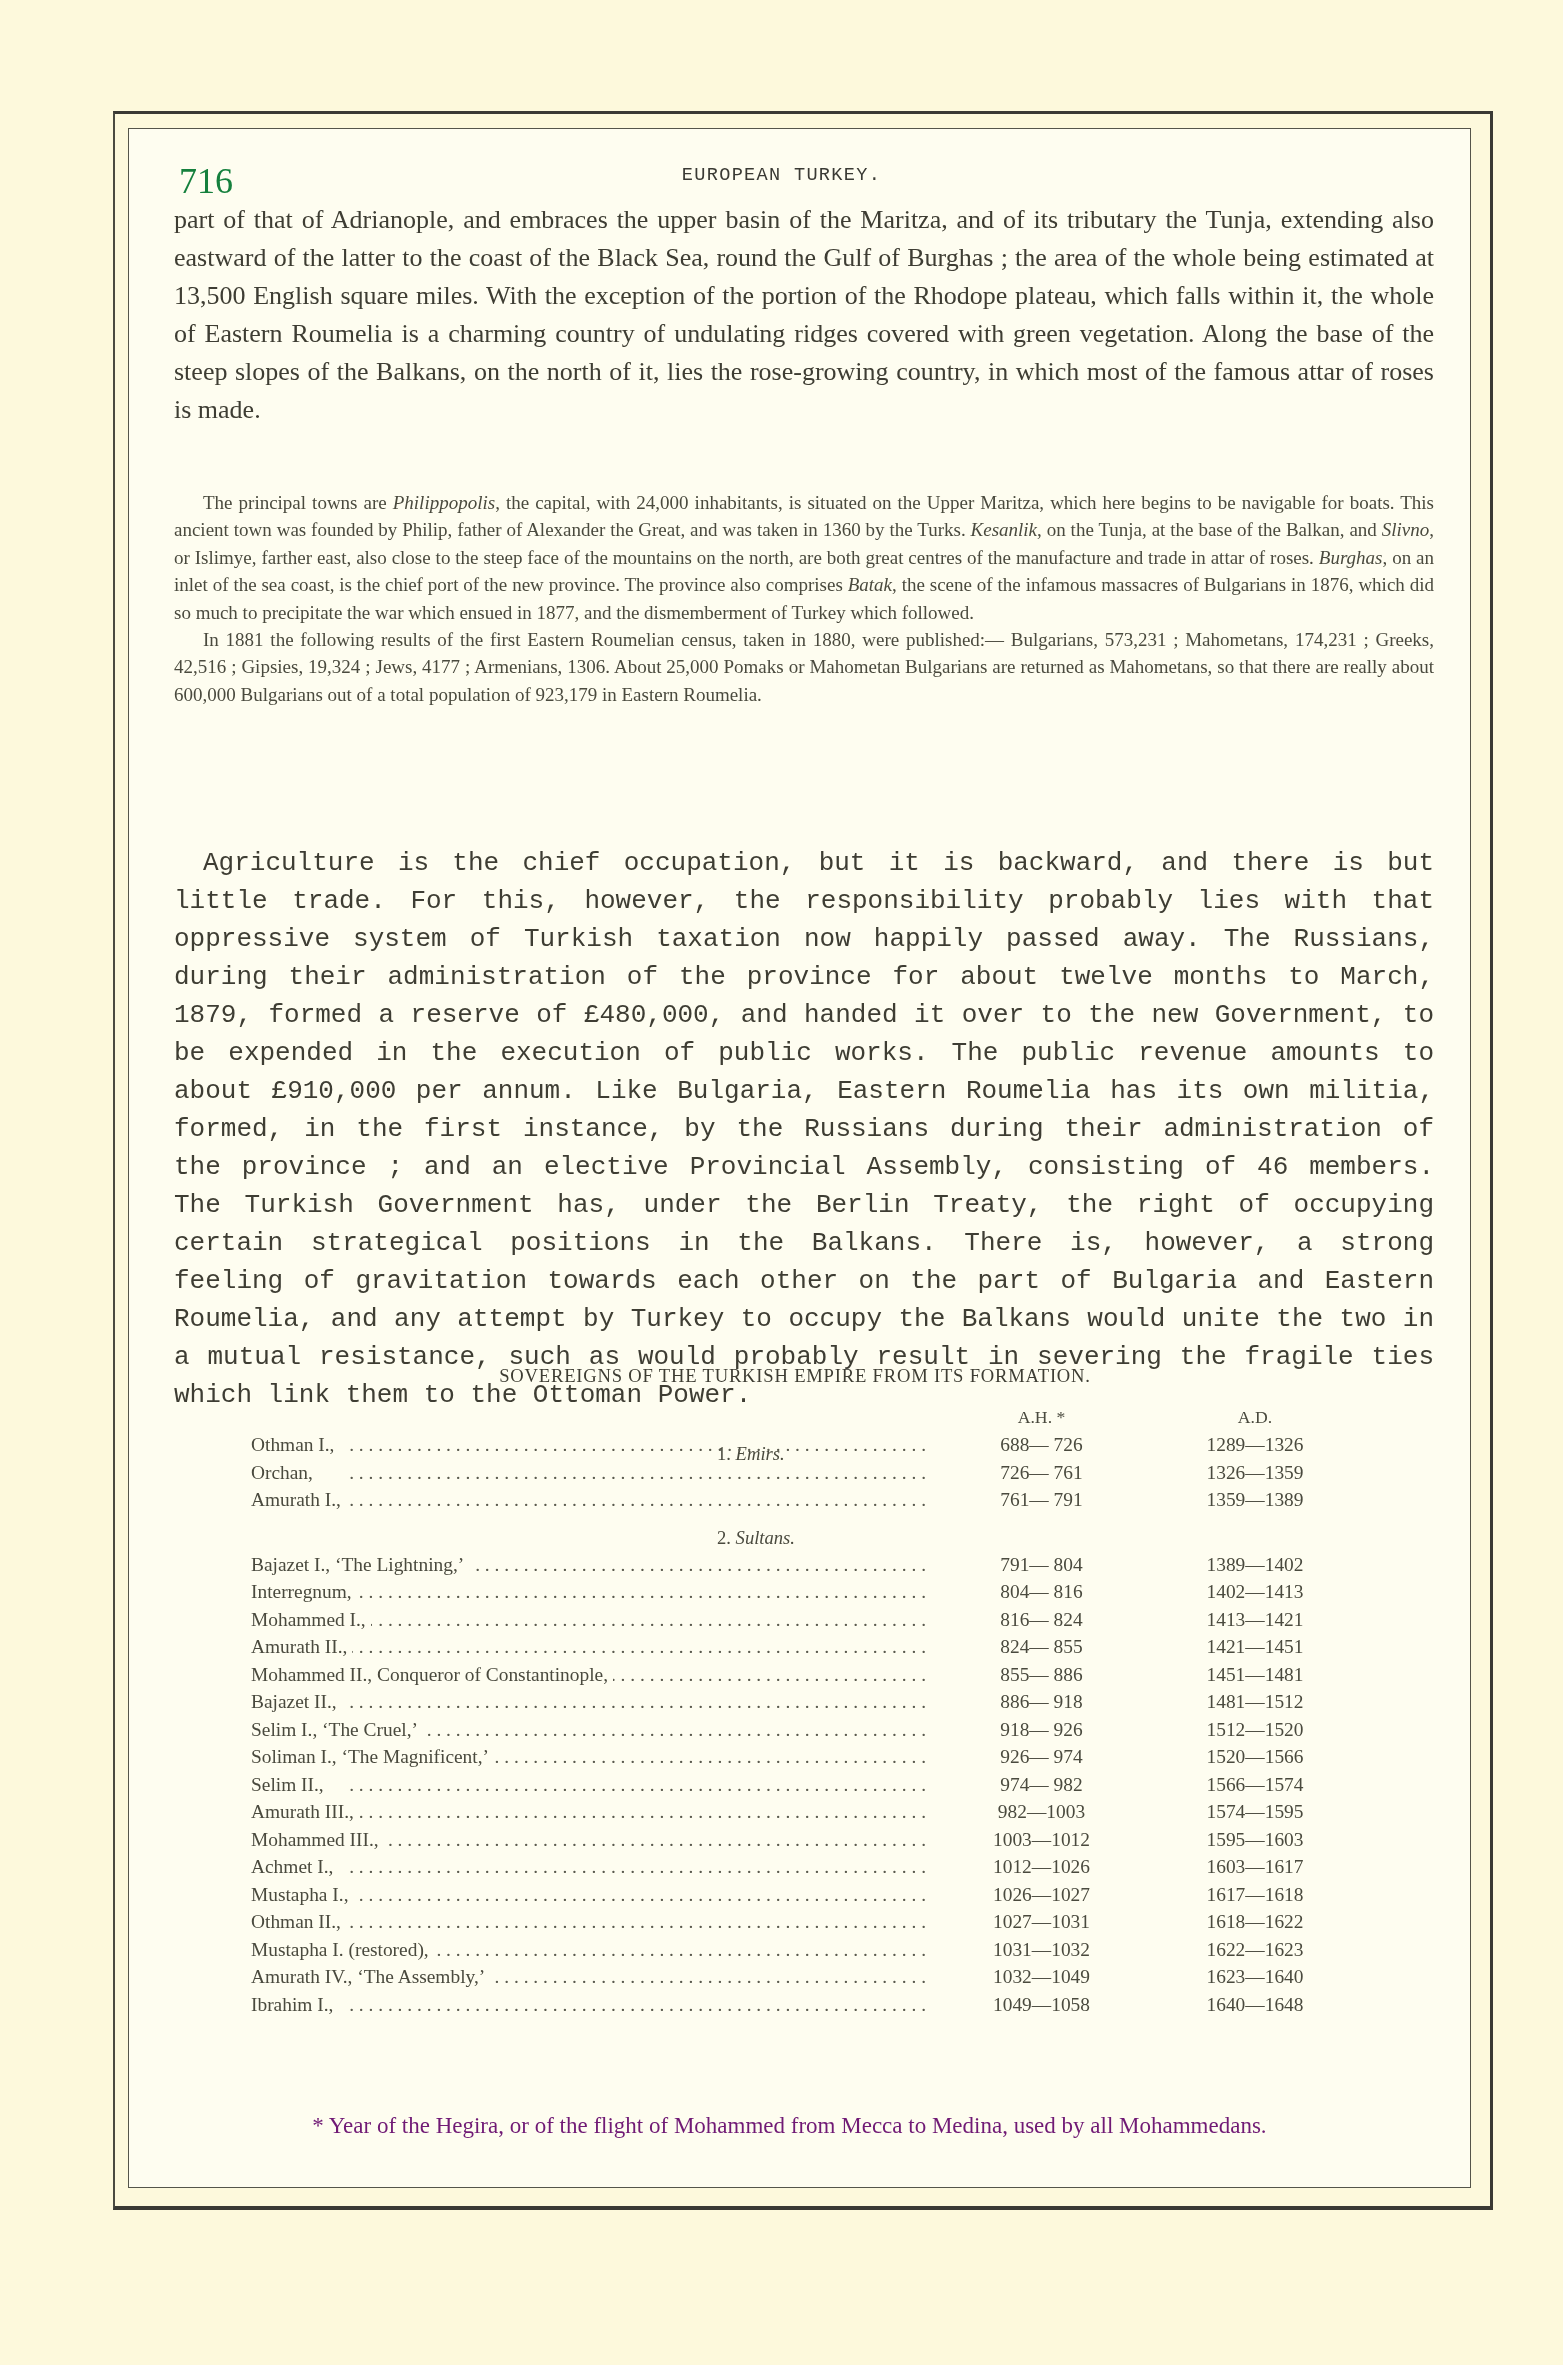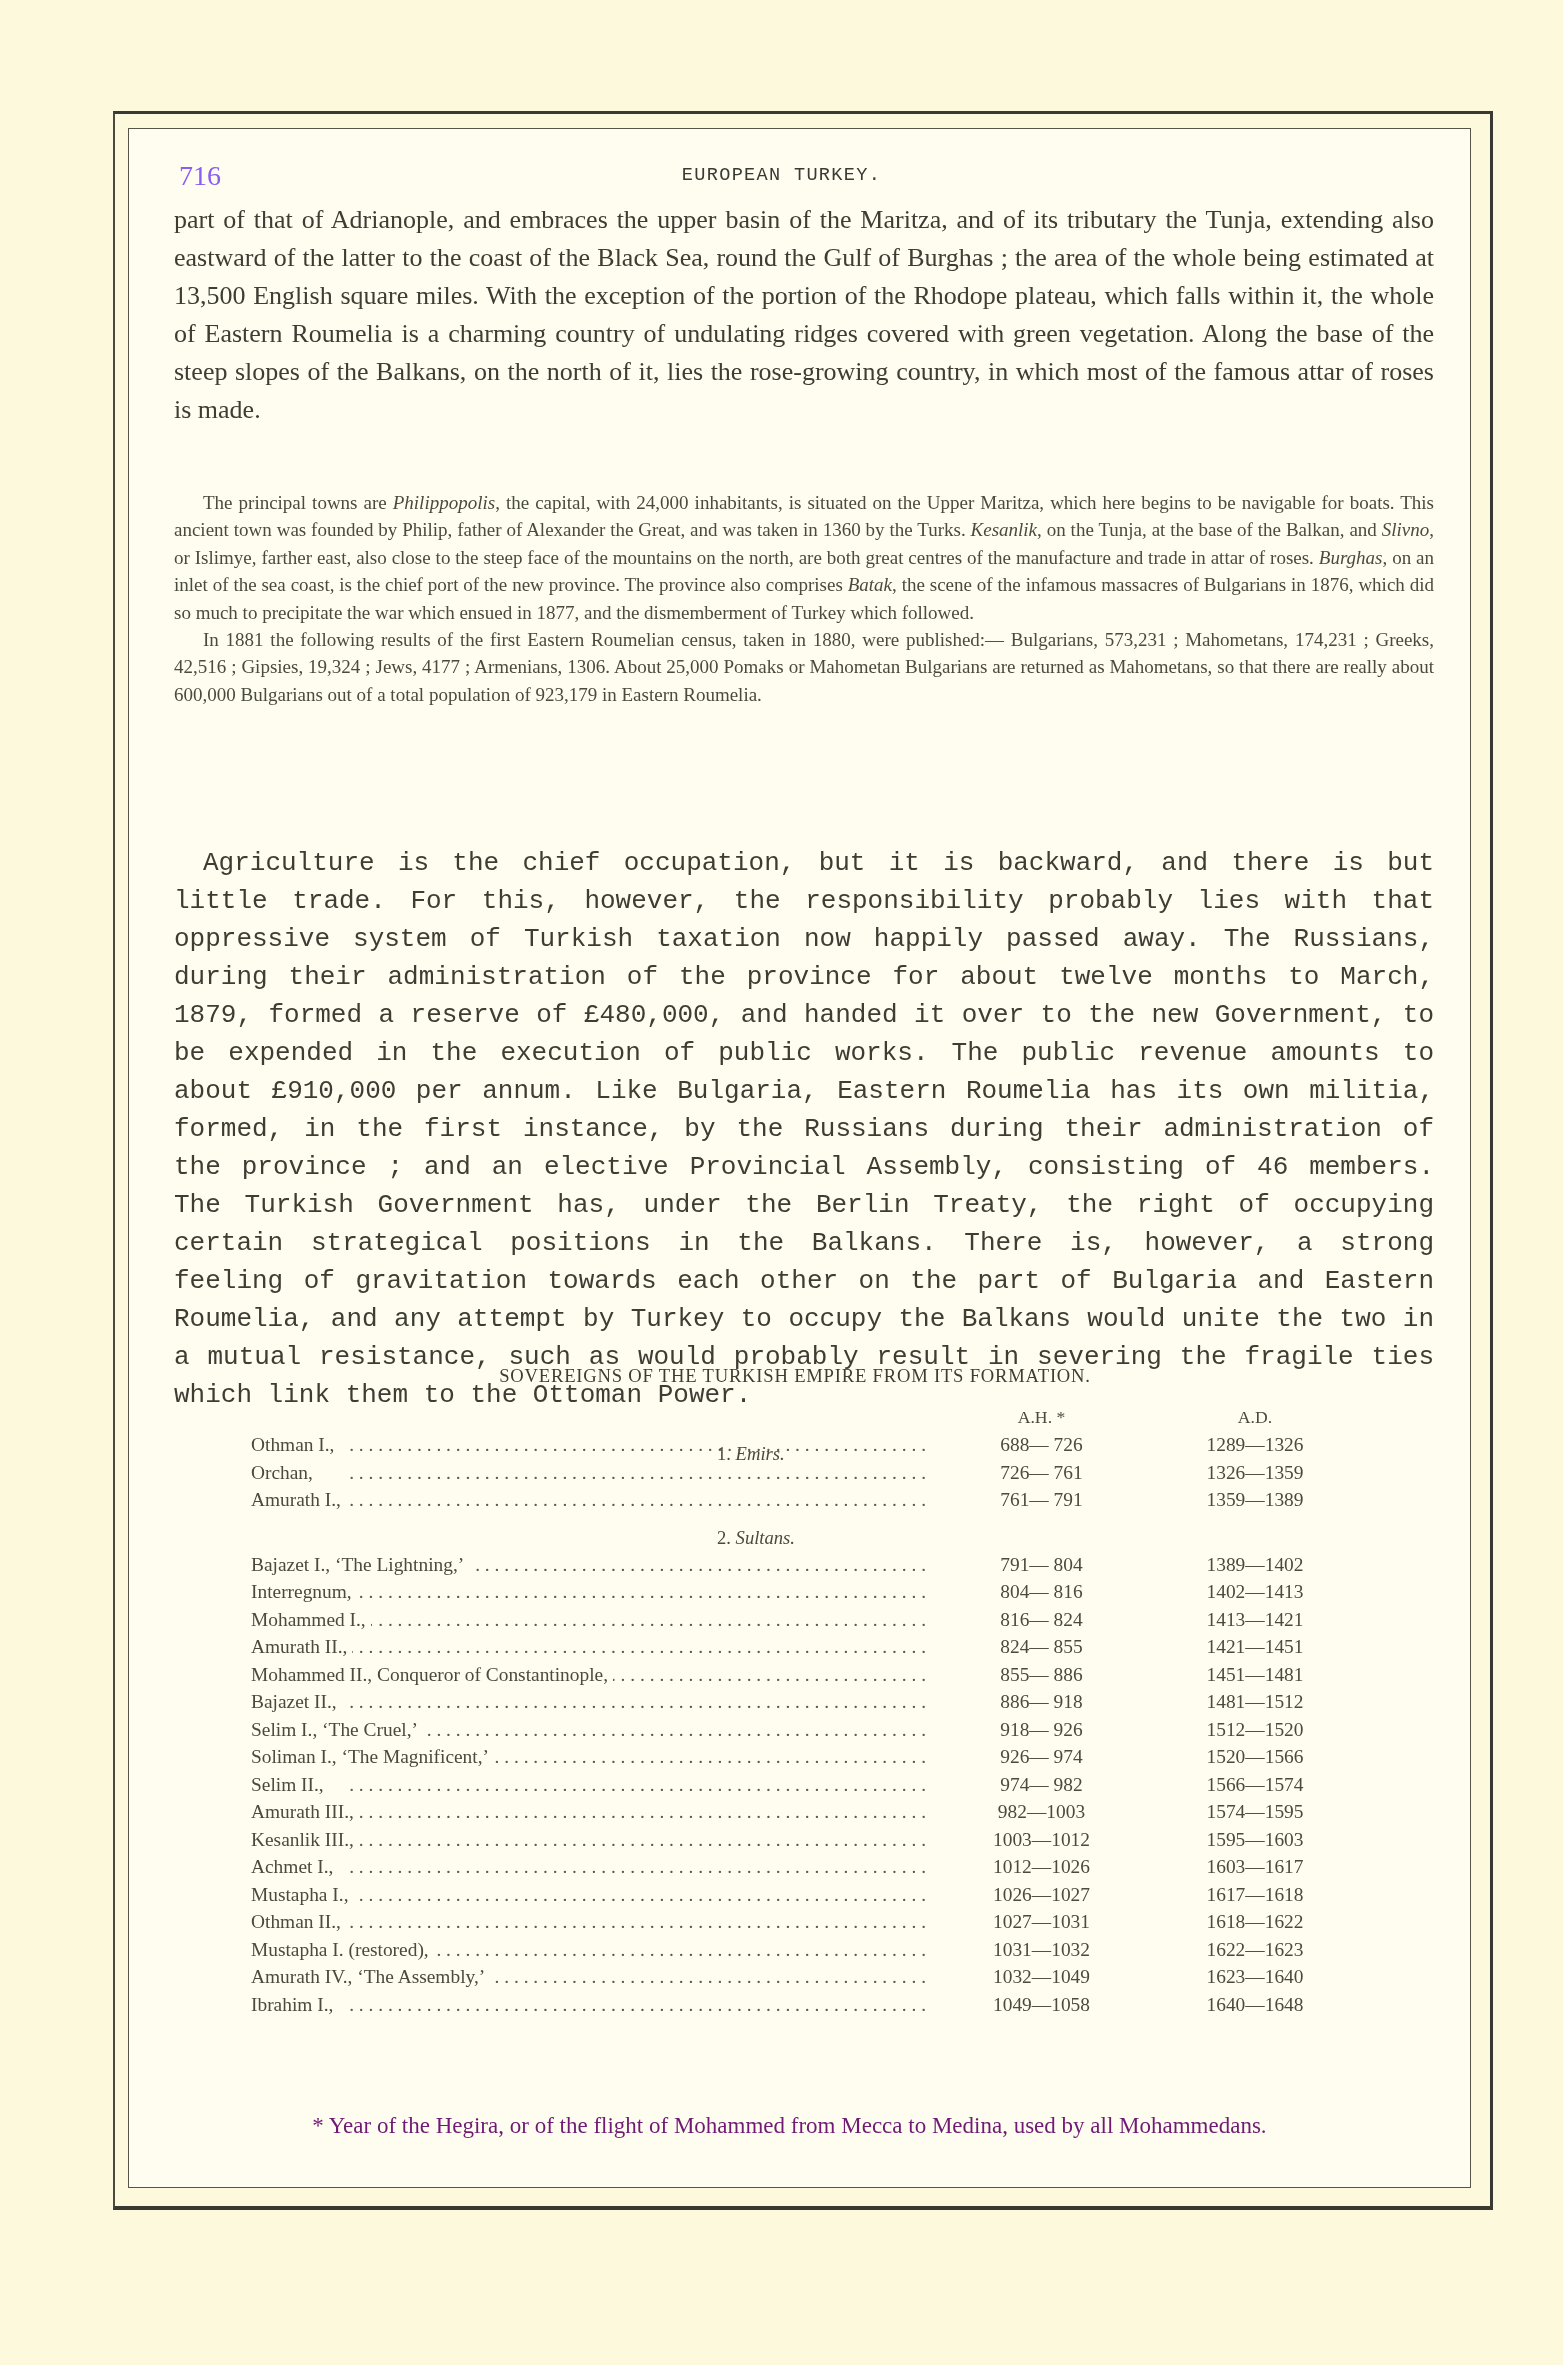--- a/index.html
+++ b/index.html
@@ -23,23 +23,23 @@
   .inner-frame {
     position: absolute;
     left: 128px; top: 128px;
     width: 1341px; height: 2058px;
     border: 1.7px solid #55554a;
     background: #fefdf0;
   }
   .page-number {
     position: absolute;
     left: 179px; top: 160px;
-    font-size: 28px;
+    font-size: 36px;
     font-family: "Liberation Serif", serif;
-    color: #8b5cf6;
+    color: #15803d;
   }
   .running-head {
     position: absolute;
     left: 0; right: 0; top: 165px;
     text-align: center;
     font-size: 18.6px;
     letter-spacing: 1.3px;
     font-family: Liberation Mono, monospace;
     color: #3a3a34;
   }
@@ -186,21 +186,21 @@
       <span class="ad">1566—1574</span>
     </div>
     <div class="row" style="top: 1801px;">
       <span class="dots"> .     .     .     .     .     .     .     .     .     .     .     .     .     .     .     .     .     .     .     .     .     .     .     .     .     .     .     .     .     .     .     .     .     .     .     .     .     .     .     .     .     .     .     .     .     .     .     .     .     .     .     .     .     .     .     .     .     .     .     .    </span>
       <span class="name">Amurath III.,</span>
       <span class="ah">982—1003</span>
       <span class="ad">1574—1595</span>
     </div>
     <div class="row" style="top: 1829px;">
       <span class="dots"> .     .     .     .     .     .     .     .     .     .     .     .     .     .     .     .     .     .     .     .     .     .     .     .     .     .     .     .     .     .     .     .     .     .     .     .     .     .     .     .     .     .     .     .     .     .     .     .     .     .     .     .     .     .     .     .     .     .     .     .    </span>
-      <span class="name">Kesanlik III.,</span>
+      <span class="name">Mohammed III.,</span>
       <span class="ah">1003—1012</span>
       <span class="ad">1595—1603</span>
     </div>
     <div class="row" style="top: 1856px;">
       <span class="dots"> .     .     .     .     .     .     .     .     .     .     .     .     .     .     .     .     .     .     .     .     .     .     .     .     .     .     .     .     .     .     .     .     .     .     .     .     .     .     .     .     .     .     .     .     .     .     .     .     .     .     .     .     .     .     .     .     .     .     .     .    </span>
       <span class="name">Achmet I.,</span>
       <span class="ah">1012—1026</span>
       <span class="ad">1603—1617</span>
     </div>
     <div class="row" style="top: 1884px;">

